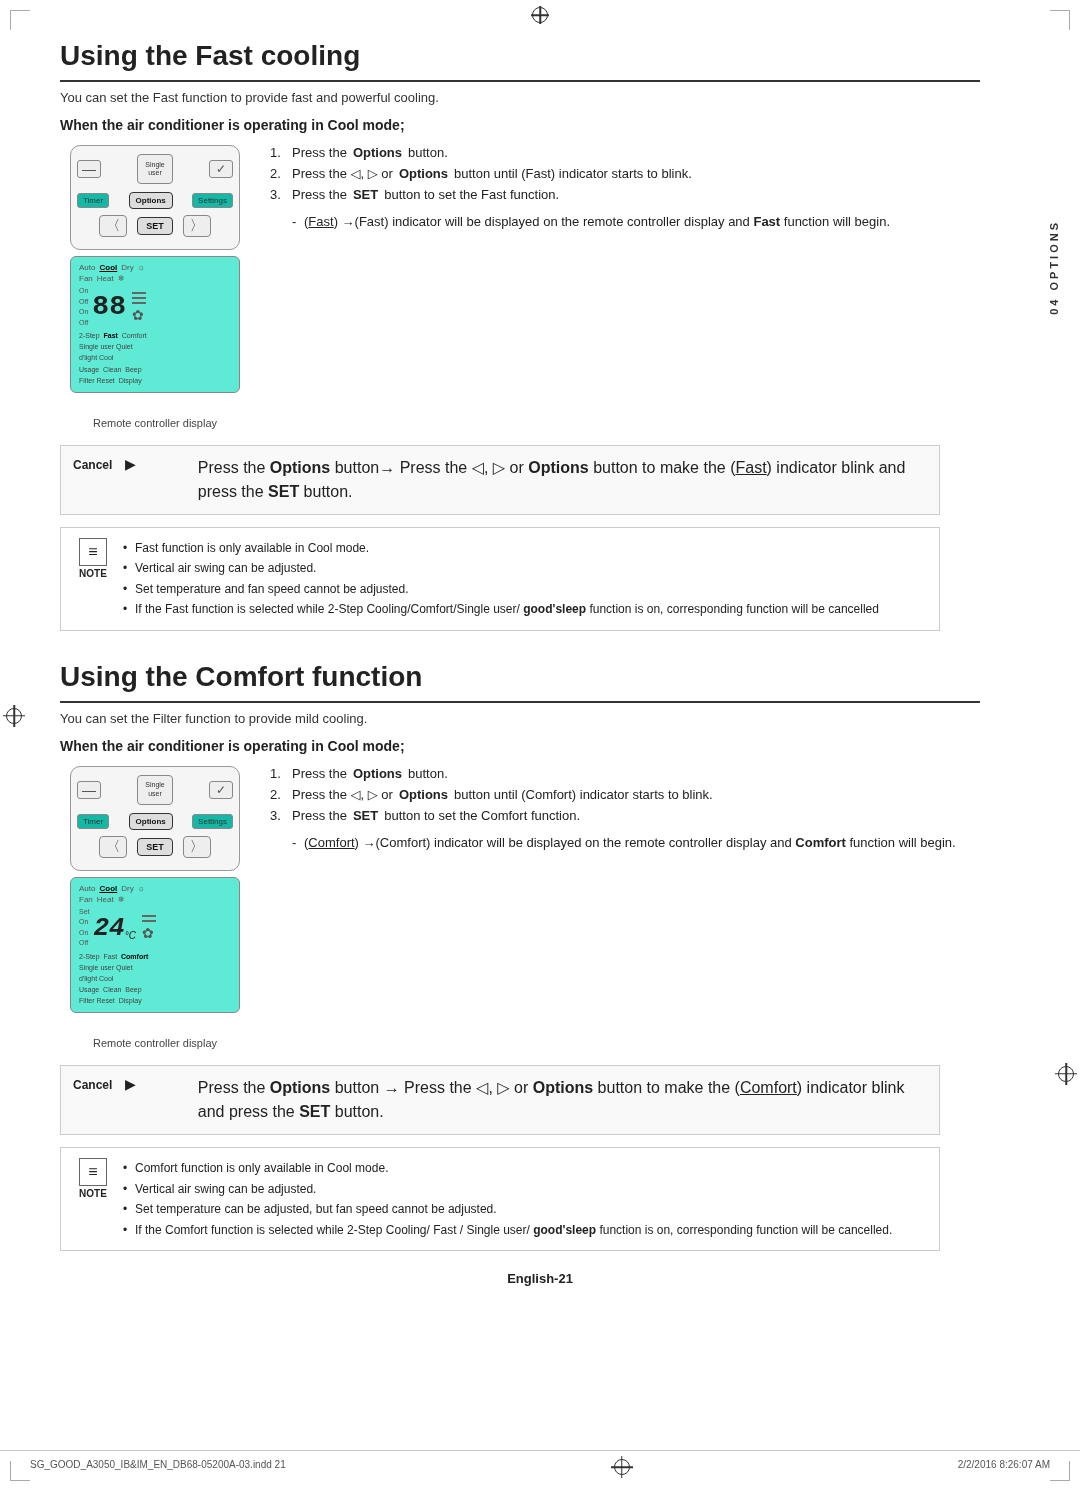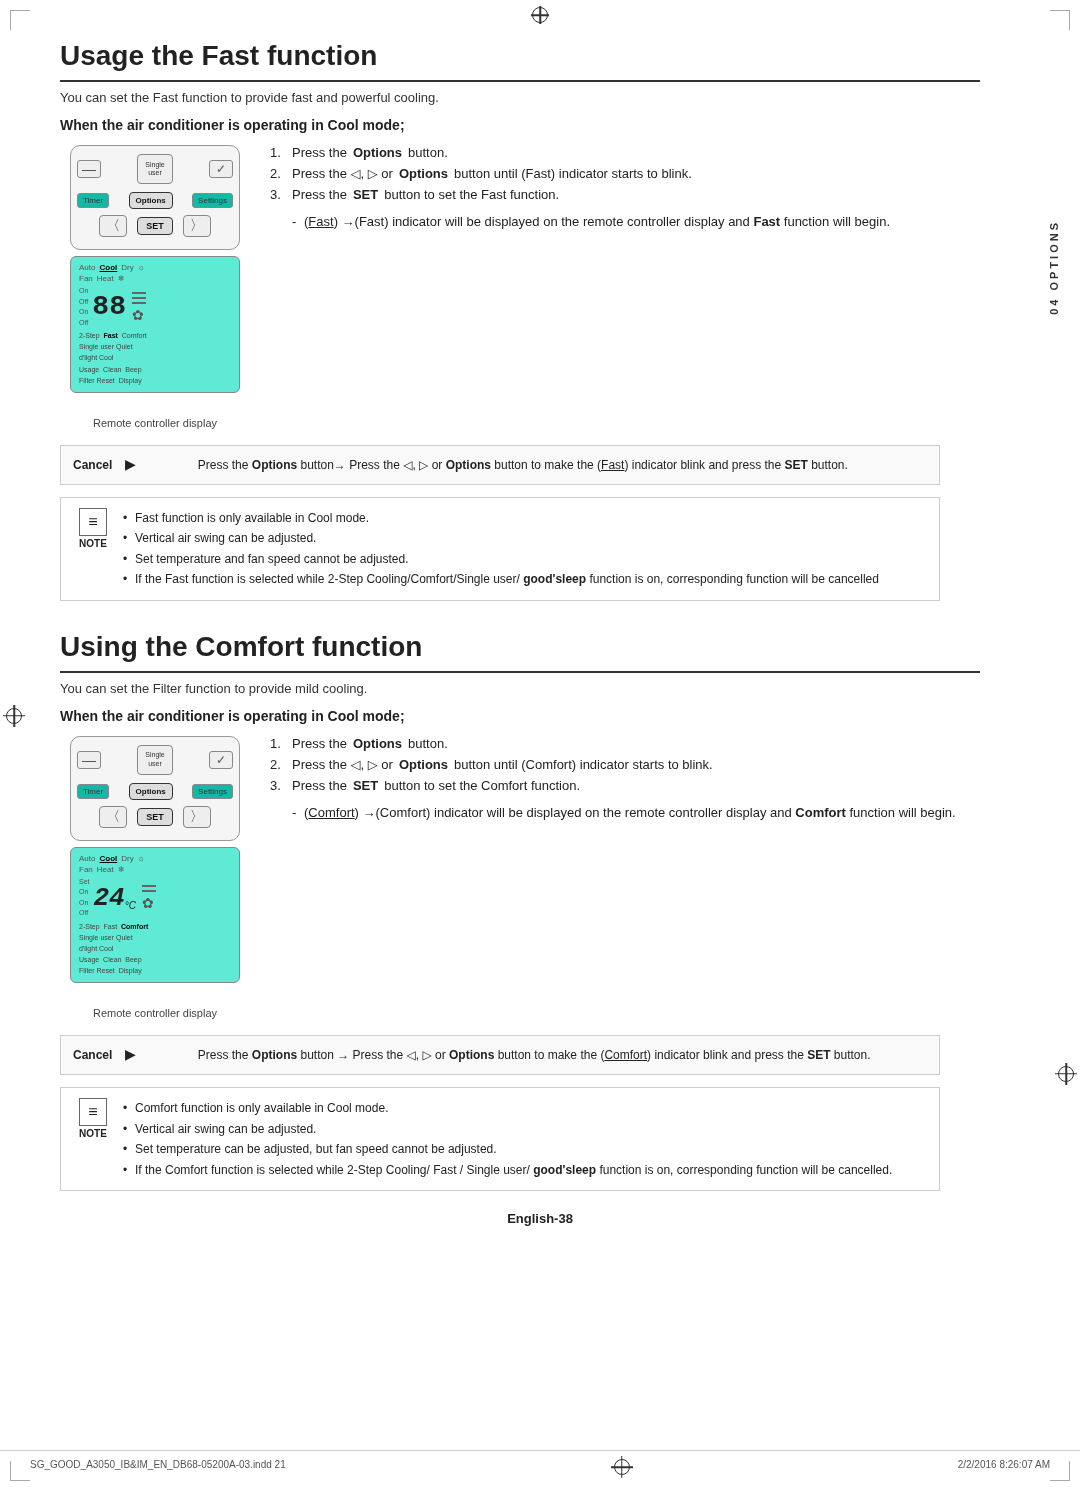--- a/index.html
+++ b/index.html
@@ -120,21 +120,21 @@
       gap: 10px;
       align-items: flex-start;
     }
     .cancel-label {
       font-size: 12px;
       font-weight: bold;
       min-width: 42px;
       padding-top: 2px;
     }
     .cancel-text {
-      font-size: 12px;
+      font-size: 16px;
       line-height: 1.5;
       padding-left: 48px;
     }
 
     .note-box {
       display: flex;
       border: 1px solid #ccc;
       background: #fff;
       margin-bottom: 14px;
       padding: 10px 12px;
@@ -399,21 +399,21 @@
       <div style="position:absolute;top:50%;left:-4px;right:-4px;height:1.5px;background:#333;transform:translateY(-50%);"></div>
       <div style="position:absolute;left:50%;top:-4px;bottom:-4px;width:1.5px;background:#333;transform:translateX(-50%);"></div>
     </div>
   </div>
 
   <div style="position:absolute;right:20px;top:220px;writing-mode:vertical-rl;text-orientation:mixed;transform:rotate(180deg);font-size:11px;font-weight:bold;letter-spacing:3px;color:#333;">
     <span>04  OPTIONS</span>
   </div>
 
   <div style="margin-bottom:30px; padding-right:40px;">
-    <h1 class="section-title">Usage the Fast function</h1>
+    <h1 class="section-title">Using the Fast cooling</h1>
     <p class="section-subtitle">You can set the Fast function to provide fast and powerful cooling.</p>
     <p class="subsection-title">When the air conditioner is operating in Cool mode;</p>
 
     <div class="content-area">
 
       <div class="remote-col">
 
         <div class="remote-device">
           <div class="remote-top">
             <div class="remote-minus">
@@ -628,21 +628,21 @@
             <li>Comfort function is only available in Cool mode.</li>
             <li>Vertical air swing can be adjusted.</li>
             <li>Set temperature can be adjusted, but fan speed cannot be adjusted.</li>
             <li>If the Comfort function is selected while 2-Step Cooling/ Fast / Single user/ <b>good'sleep</b> function is on, corresponding function will be cancelled.</li>
           </ul>
         </div>
       </div>
     </div>
   </div>
 
-  <div class="page-number" style="margin-top:20px;margin-bottom:60px;">English-38</div>
+  <div class="page-number" style="margin-top:20px;margin-bottom:60px;">English-21</div>
 
   <div class="footer">
     <span class="footer-left">SG_GOOD_A3050_IB&amp;IM_EN_DB68-05200A-03.indd   21</span>
     <div style="width:16px;height:16px;border:1.5px solid #333;border-radius:50%;position:relative;">
       <div style="position:absolute;top:50%;left:-4px;right:-4px;height:1.5px;background:#333;transform:translateY(-50%);"></div>
       <div style="position:absolute;left:50%;top:-4px;bottom:-4px;width:1.5px;background:#333;transform:translateX(-50%);"></div>
     </div>
     <span class="footer-right">2/2/2016   8:26:07 AM</span>
   </div>
 </div>

